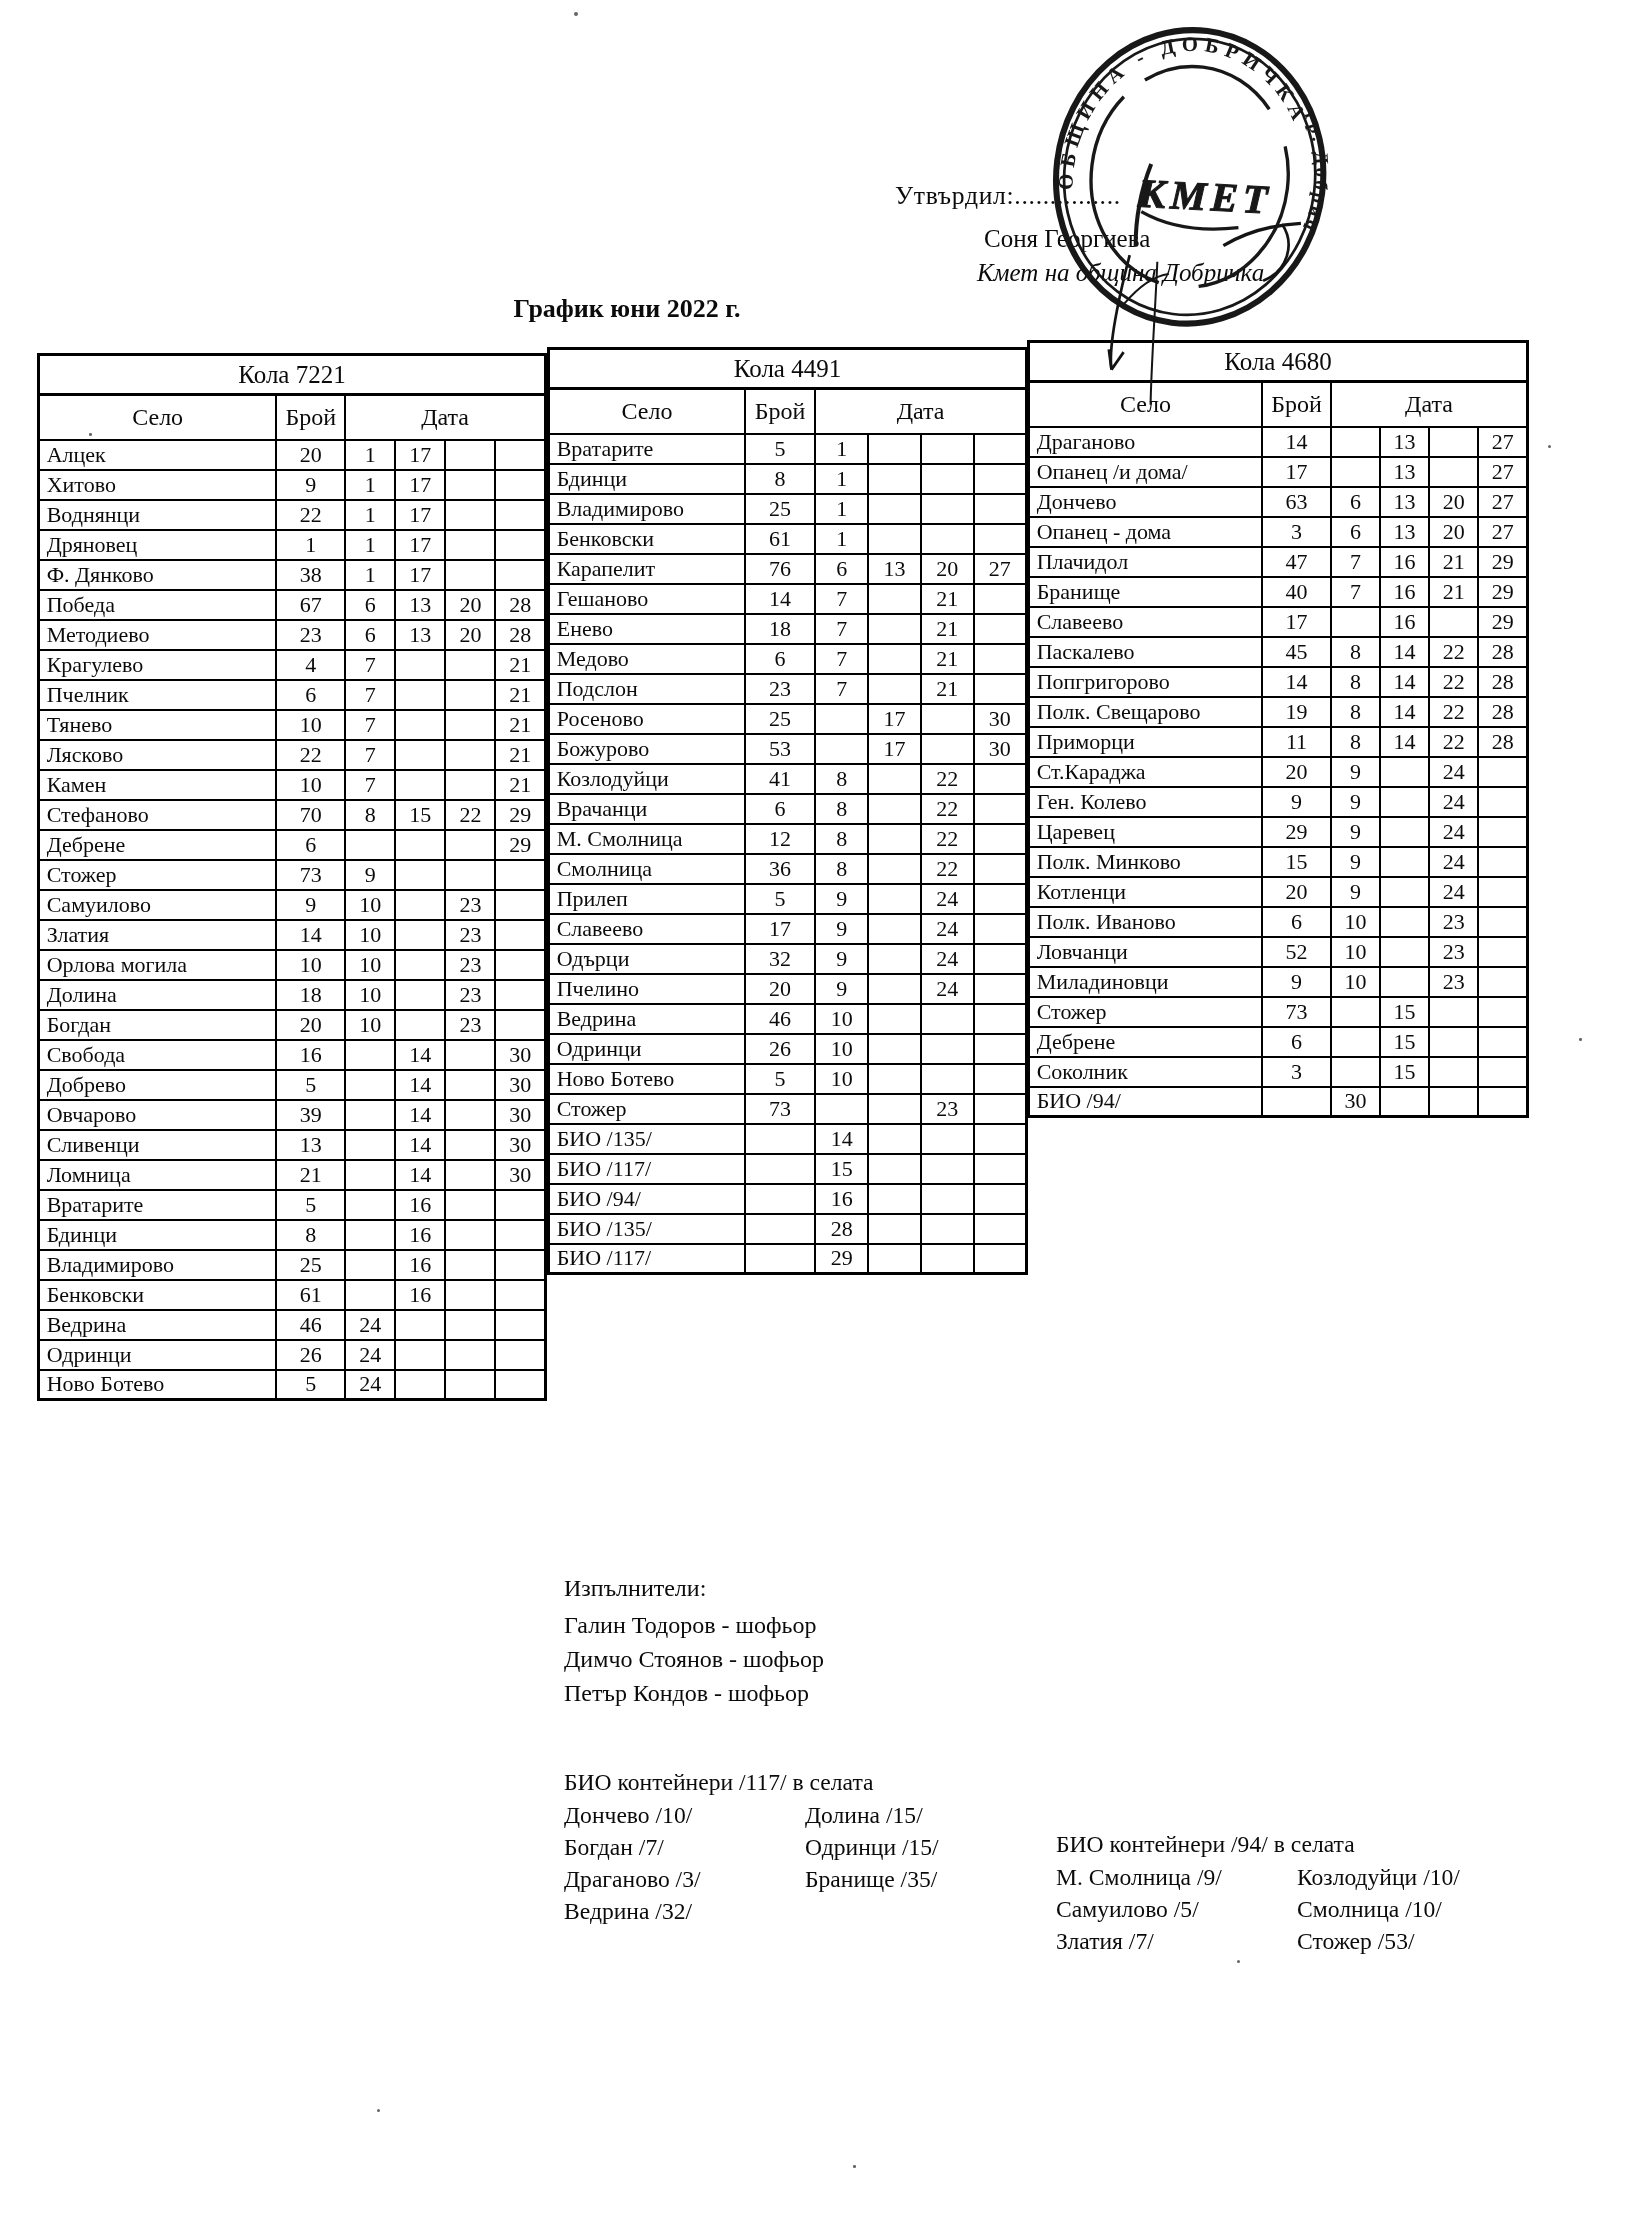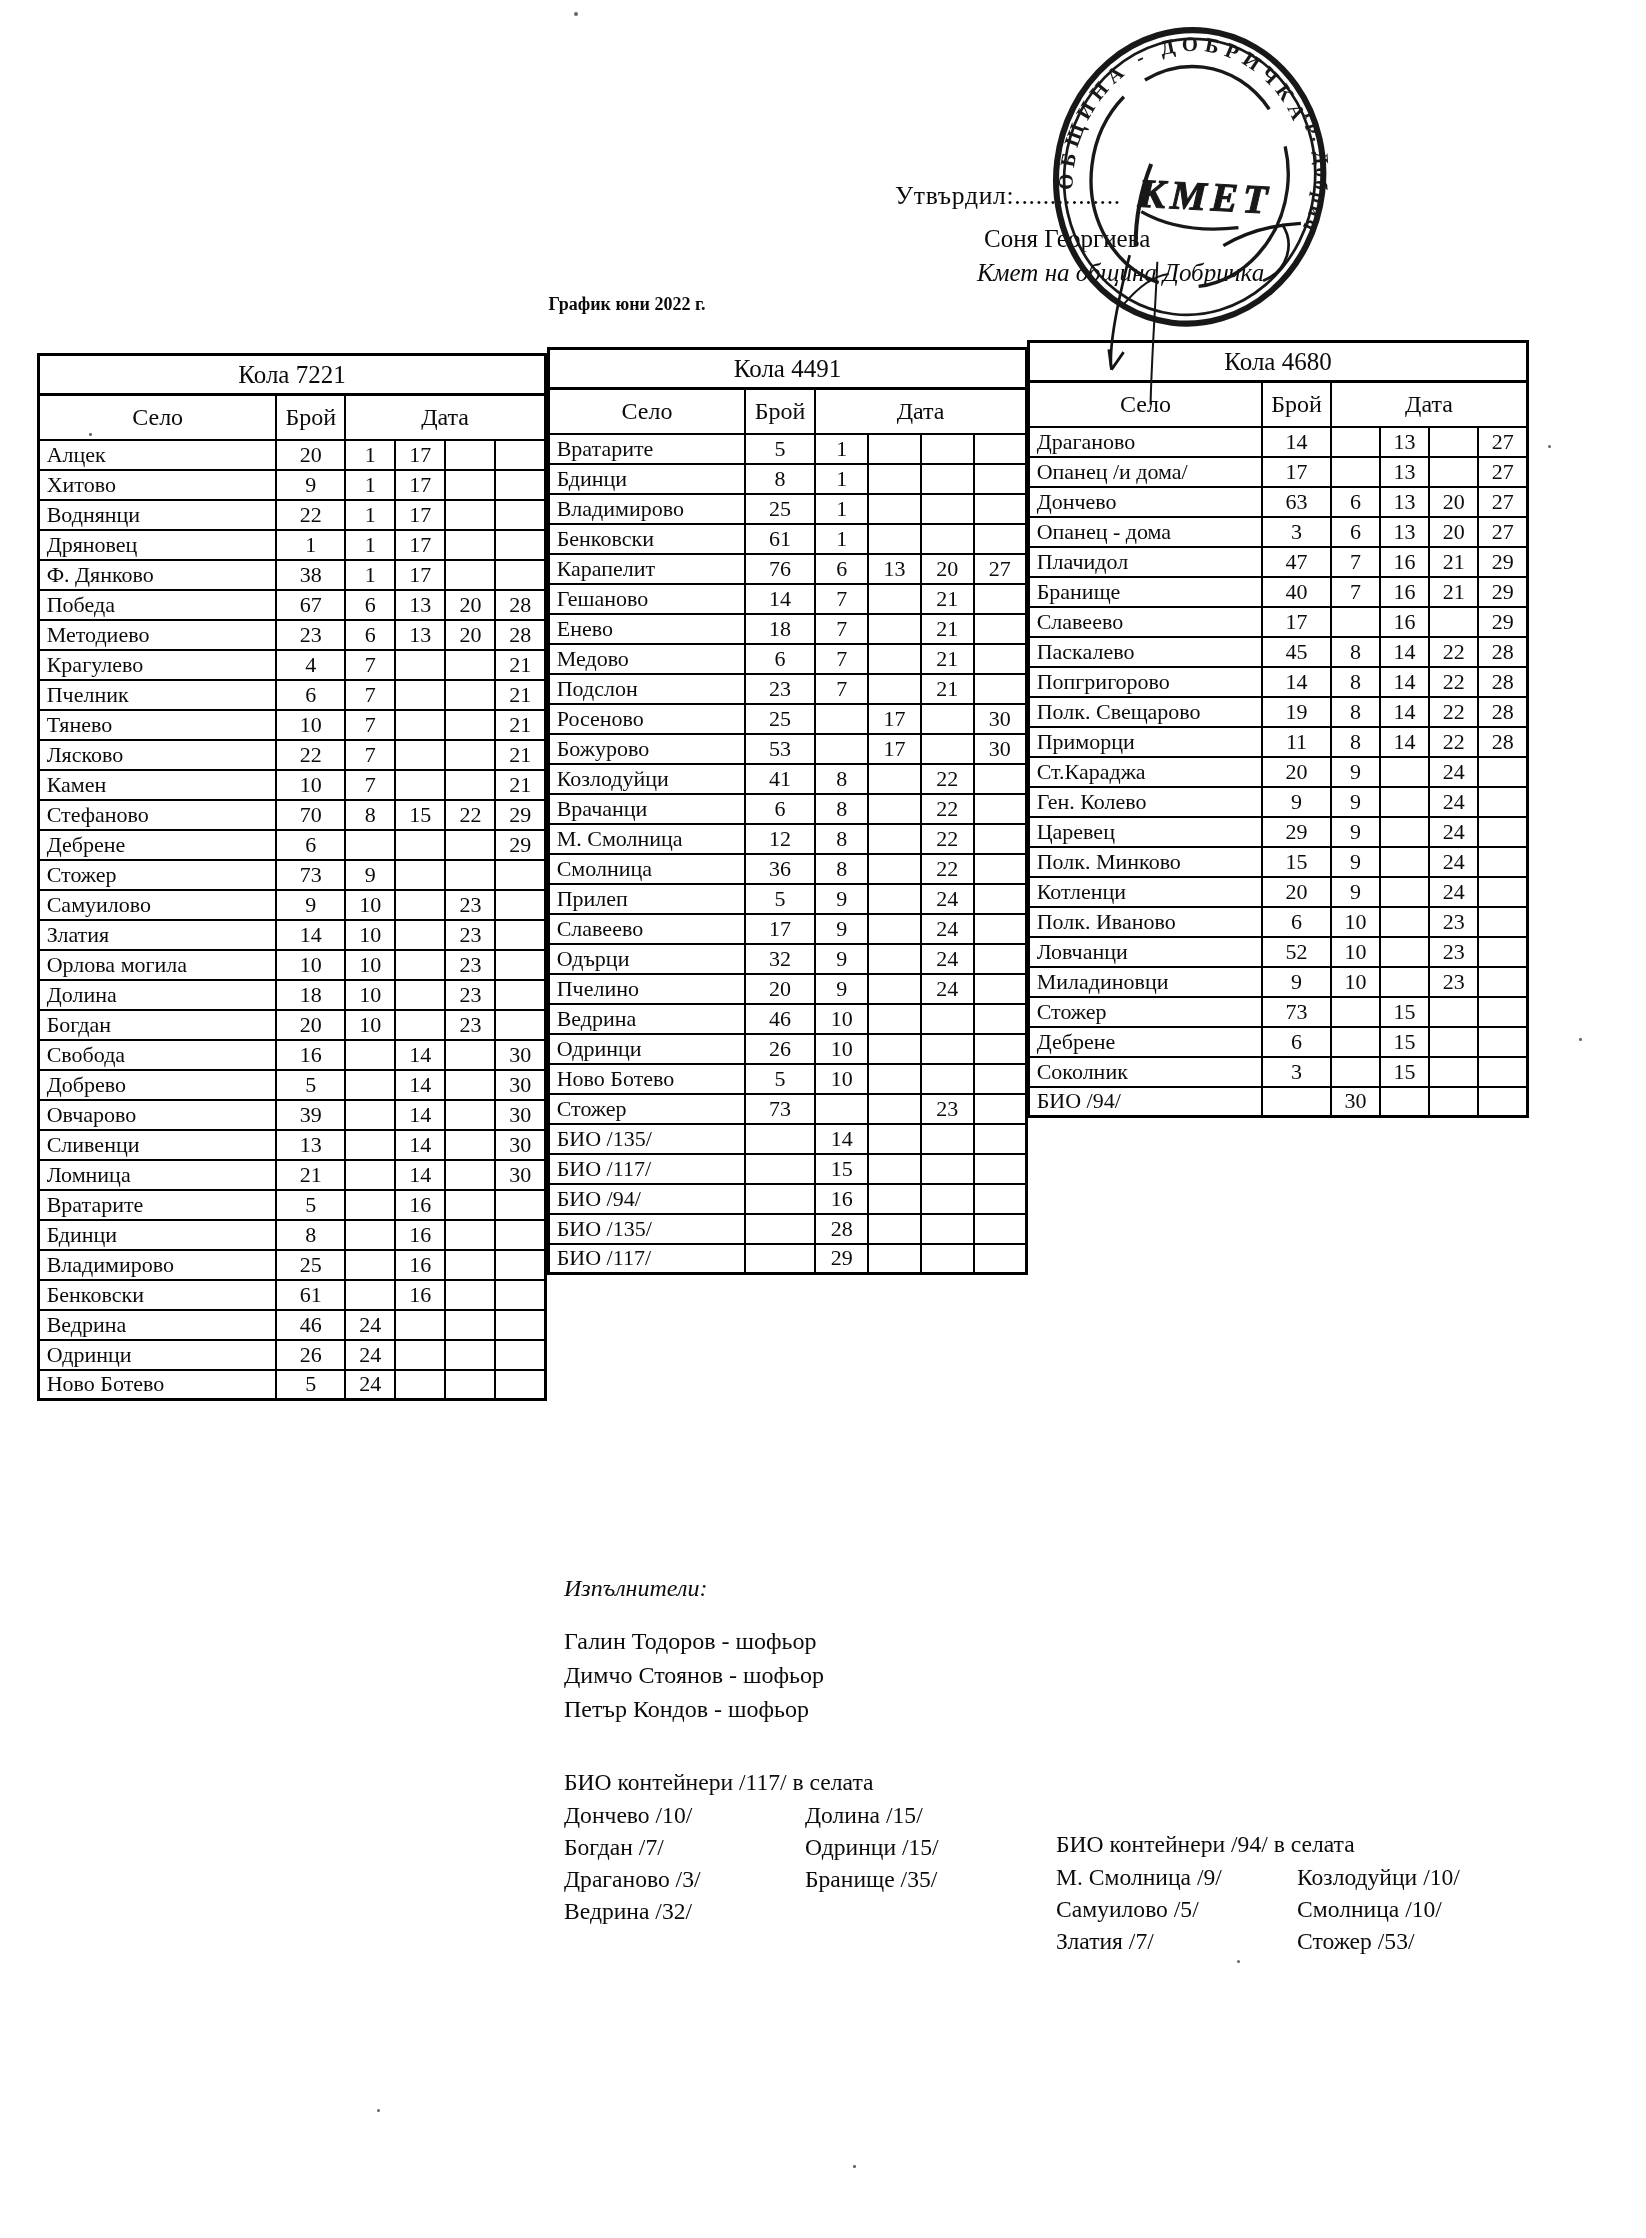--- a/index.html
+++ b/index.html
@@ -8,41 +8,41 @@
     width:1646px;height:2239px;
     background:#ffffff;
     font-family:"Liberation Serif","DejaVu Serif",serif;
     color:#0b0b0b;
     overflow:hidden;
   }
   
   .approve-label{position:absolute;left:895px;top:181px;font-size:25.6px;letter-spacing:0.7px;}
   .approver-name{position:absolute;left:984px;top:225px;font-size:25px;}
   .approver-title{position:absolute;left:977px;top:259px;font-size:25px;font-style:italic;}
-  .doc-title{position:absolute;left:472px;top:294px;width:310px;text-align:center;font-size:18px;font-weight:bold;}
+  .doc-title{position:absolute;left:472px;top:294px;width:310px;text-align:center;font-size:26px;font-weight:bold;}
 
   
   .kola{position:absolute;}
   .kola table{border-collapse:collapse;width:100%;table-layout:fixed;font-size:22px;}
   .kola table{border:3.4px solid #000;}
   .kola th,.kola td{border:2px solid #000;padding:0 4px;overflow:hidden;white-space:nowrap;}
   .kola thead tr.trow{height:40px;}
   .kola thead tr.hrow{height:45px;}
   .kola tbody tr{height:30px;}
   .kola th{font-weight:normal;font-size:24px;}
   .kola th.ttl{font-size:25px;border-bottom:3.4px solid #000;}
   .kola td.village{text-align:left;padding-left:6.7px;}
   .kola td.count,.kola td.date{text-align:center;}
   .k1{left:37px;top:353px;width:510px;}
   .k2{left:547px;top:347px;width:481px;}
   .k3{left:1027px;top:340px;width:502px;}
 
   
   .execs{position:absolute;left:564px;top:1571px;font-size:24px;line-height:34px;}
-  .execs .hd{margin-bottom:19px;font-style:italic;}
+  .execs .hd{margin-bottom:3px;}
   .bio{position:absolute;font-size:23.6px;line-height:32px;}
   .bio .bio-title{margin-bottom:1.3px;}
   .bio-cols{display:flex;}
   .bio-cols .colL{width:241px;}
   .bio135{left:1056px;top:1697px;}
   .bio117{left:564px;top:1766px;}
   .bio94{left:1056px;top:1828px;}
 
   
   .overlay{position:absolute;left:0;top:0;pointer-events:none;}

